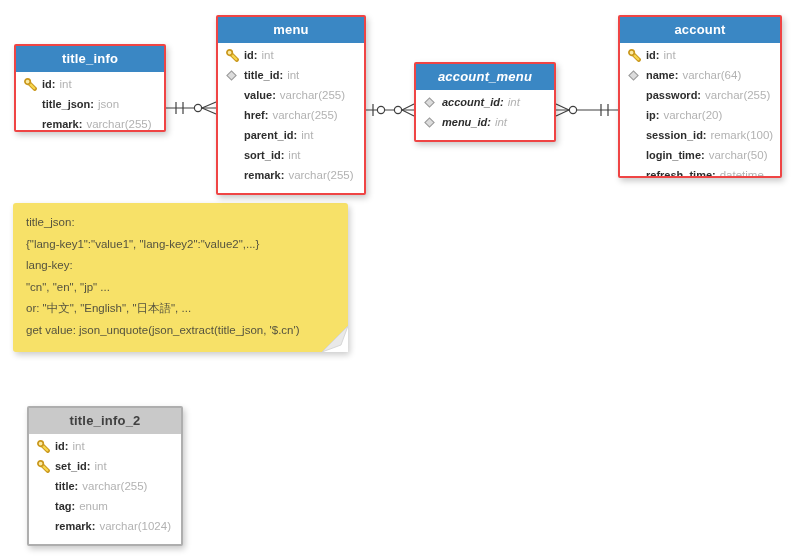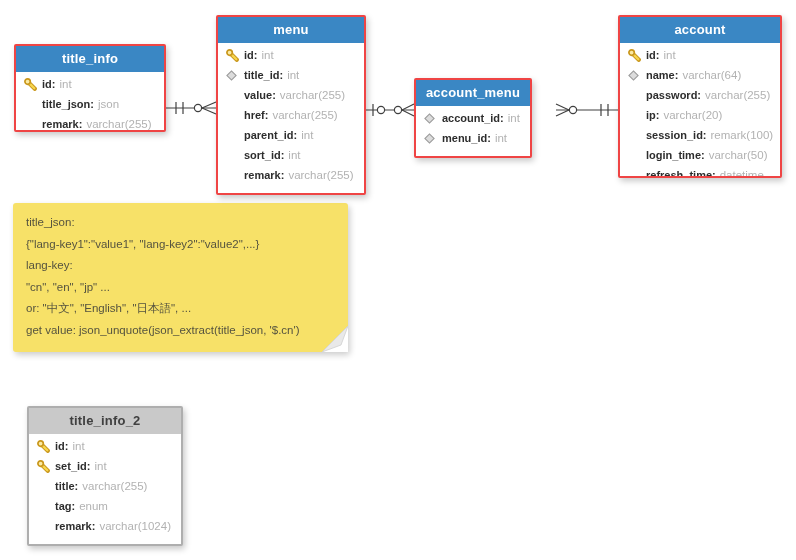--- a/index.html
+++ b/index.html
@@ -28,21 +28,21 @@
   .tbl-body { padding:2px 0 0 0; }
   .row { height:20px; display:flex; align-items:center; padding-left:7px; white-space:nowrap; }
   .icon-cell { width:19px; display:inline-flex; align-items:center; flex:0 0 19px; }
   .fname { font-size:11px; font-weight:bold; color:#2d2d2d; }
   .fname::after { content:":"; }
   .ftype { font-size:11.5px; color:#b2b2b2; margin-left:4px; }
 
   
   .pos-title_info   { left:14px;  top:44px;  width:152px; height:88px; }
   .pos-menu         { left:216px; top:15px;  width:150px; height:180px; }
-  .pos-account_menu { left:414px; top:78px;  width:118px; height:80px;  }
+  .pos-account_menu { left:414px; top:62px;  width:142px; height:80px;font-style:italic;  }
   .pos-account      { left:618px; top:15px;  width:164px; height:163px; }
   .pos-title_info_2 { left:27px;  top:406px; width:156px; height:140px; }
 
   
   #note {
     position:absolute; z-index:1; box-sizing:border-box;
     left:13px; top:203px; width:335px; height:149px;
     background:#f7e168; border-radius:3px;
     box-shadow:2px 3px 6px rgba(0,0,0,.2);
     padding:9px 13px 4px 13px;

